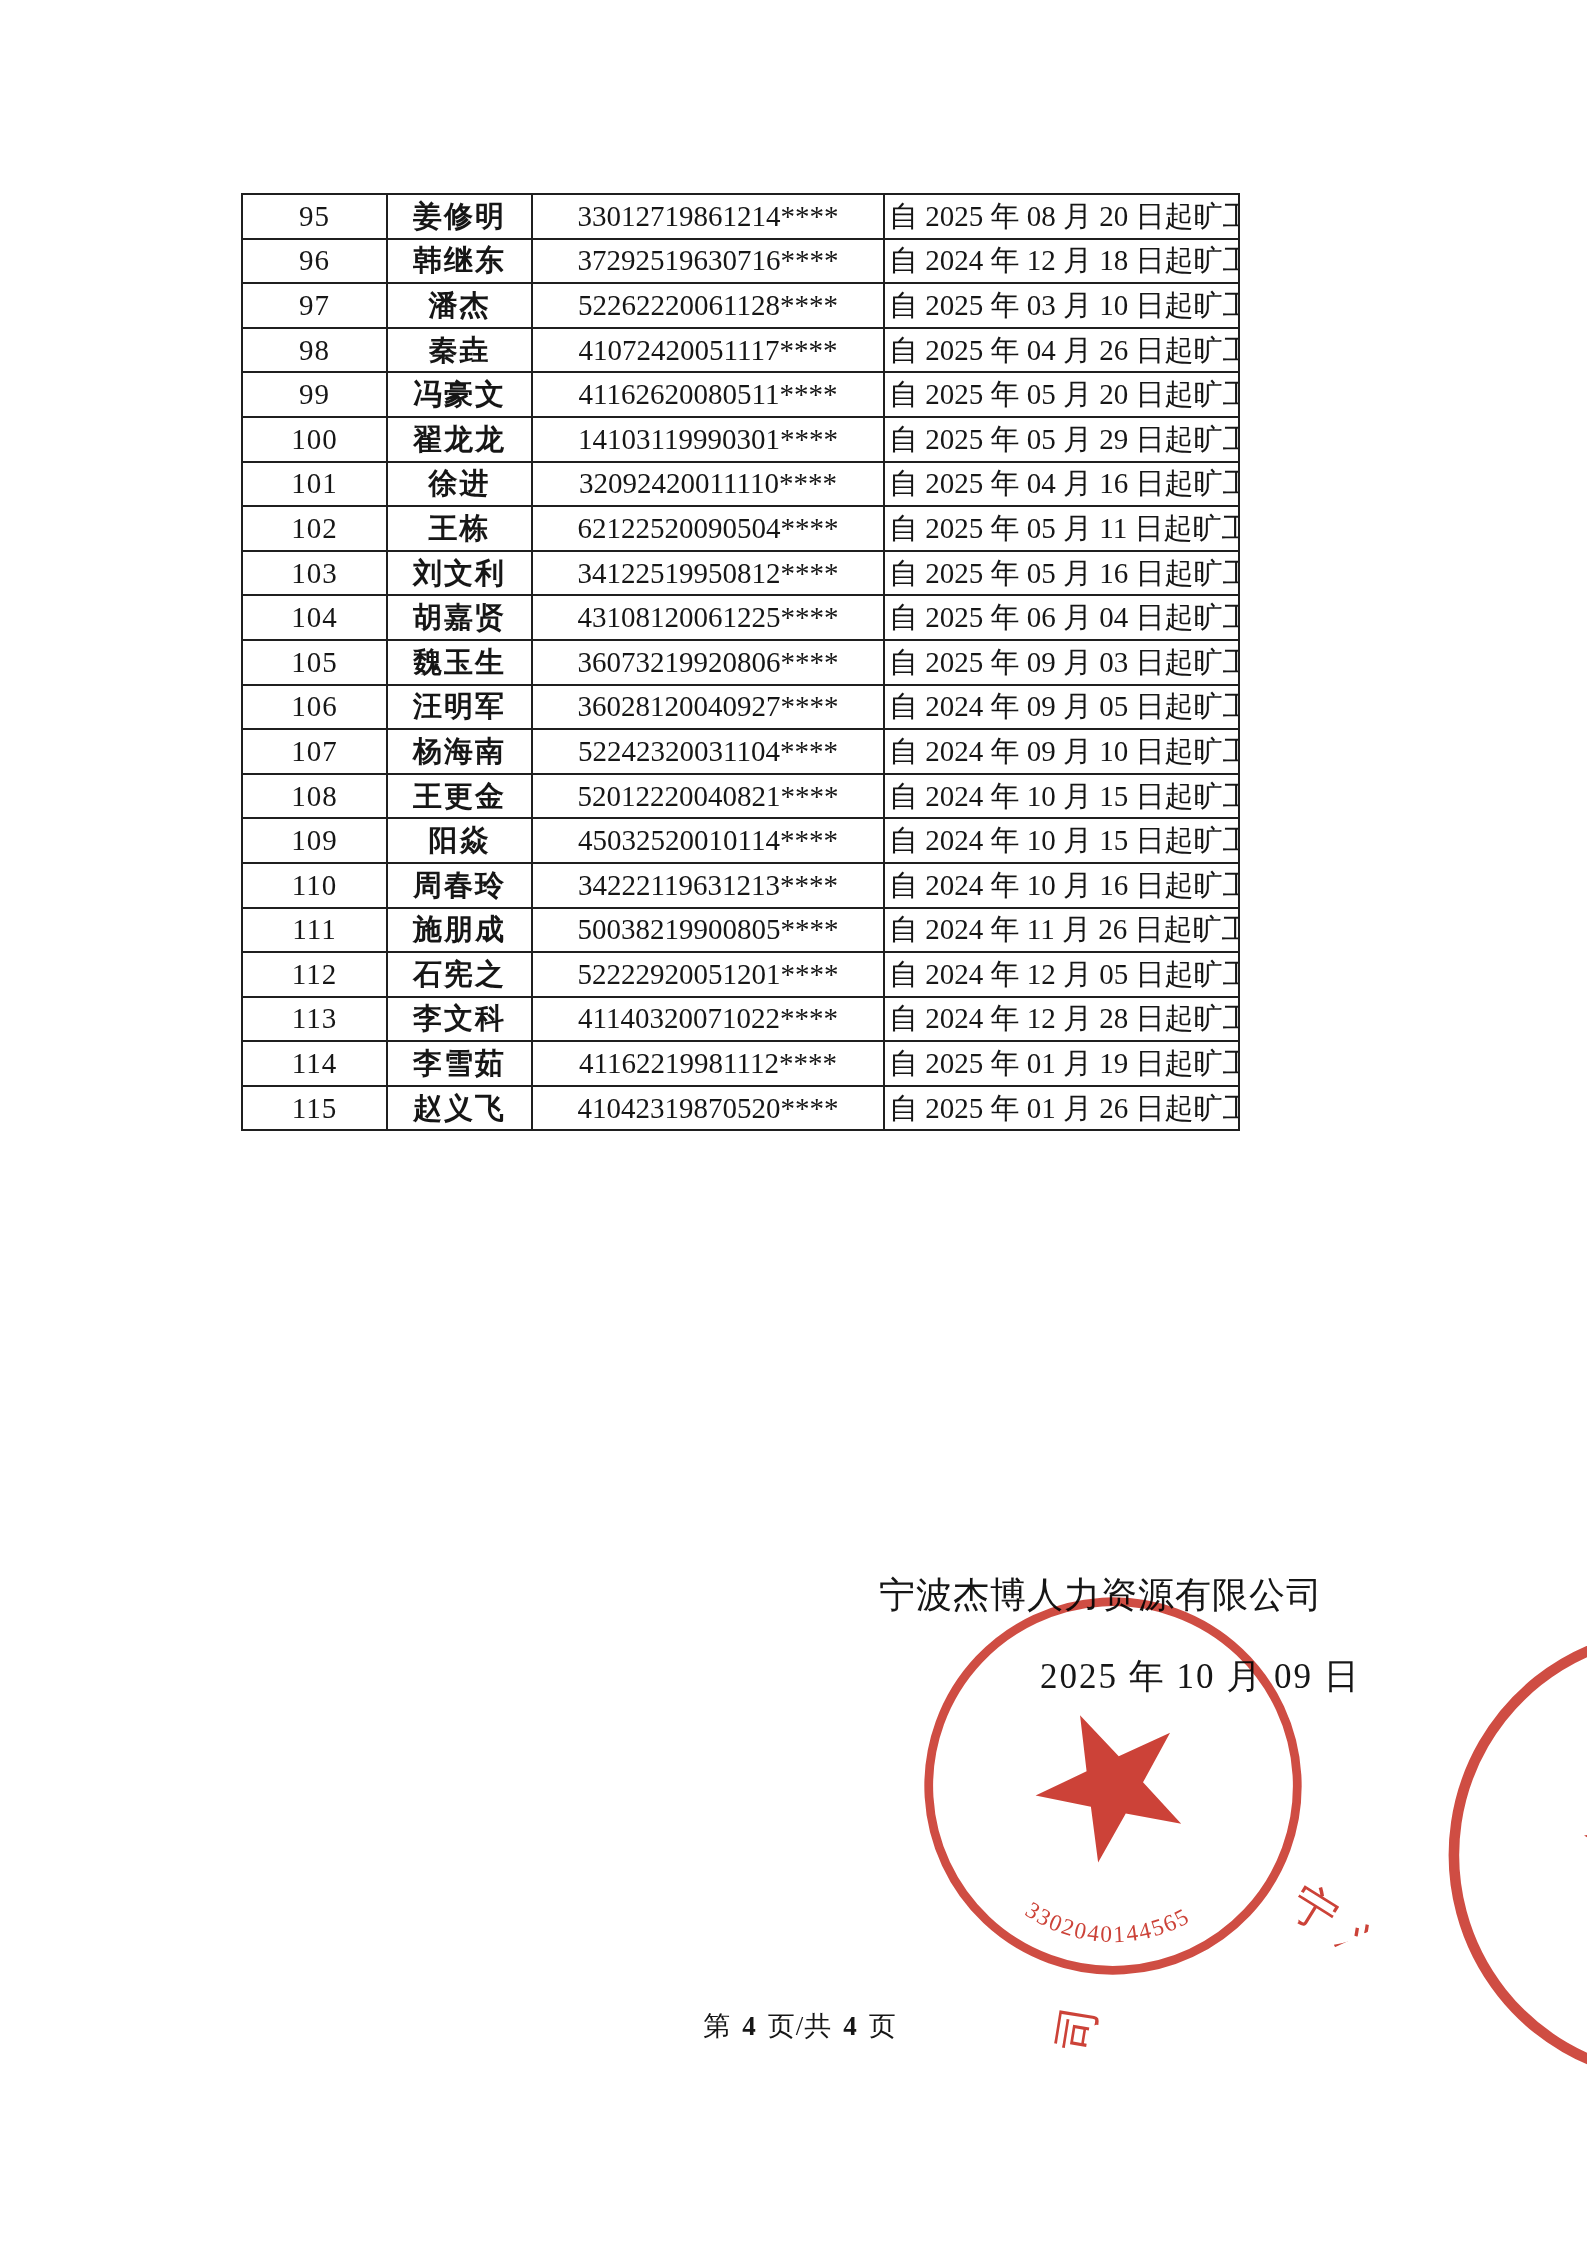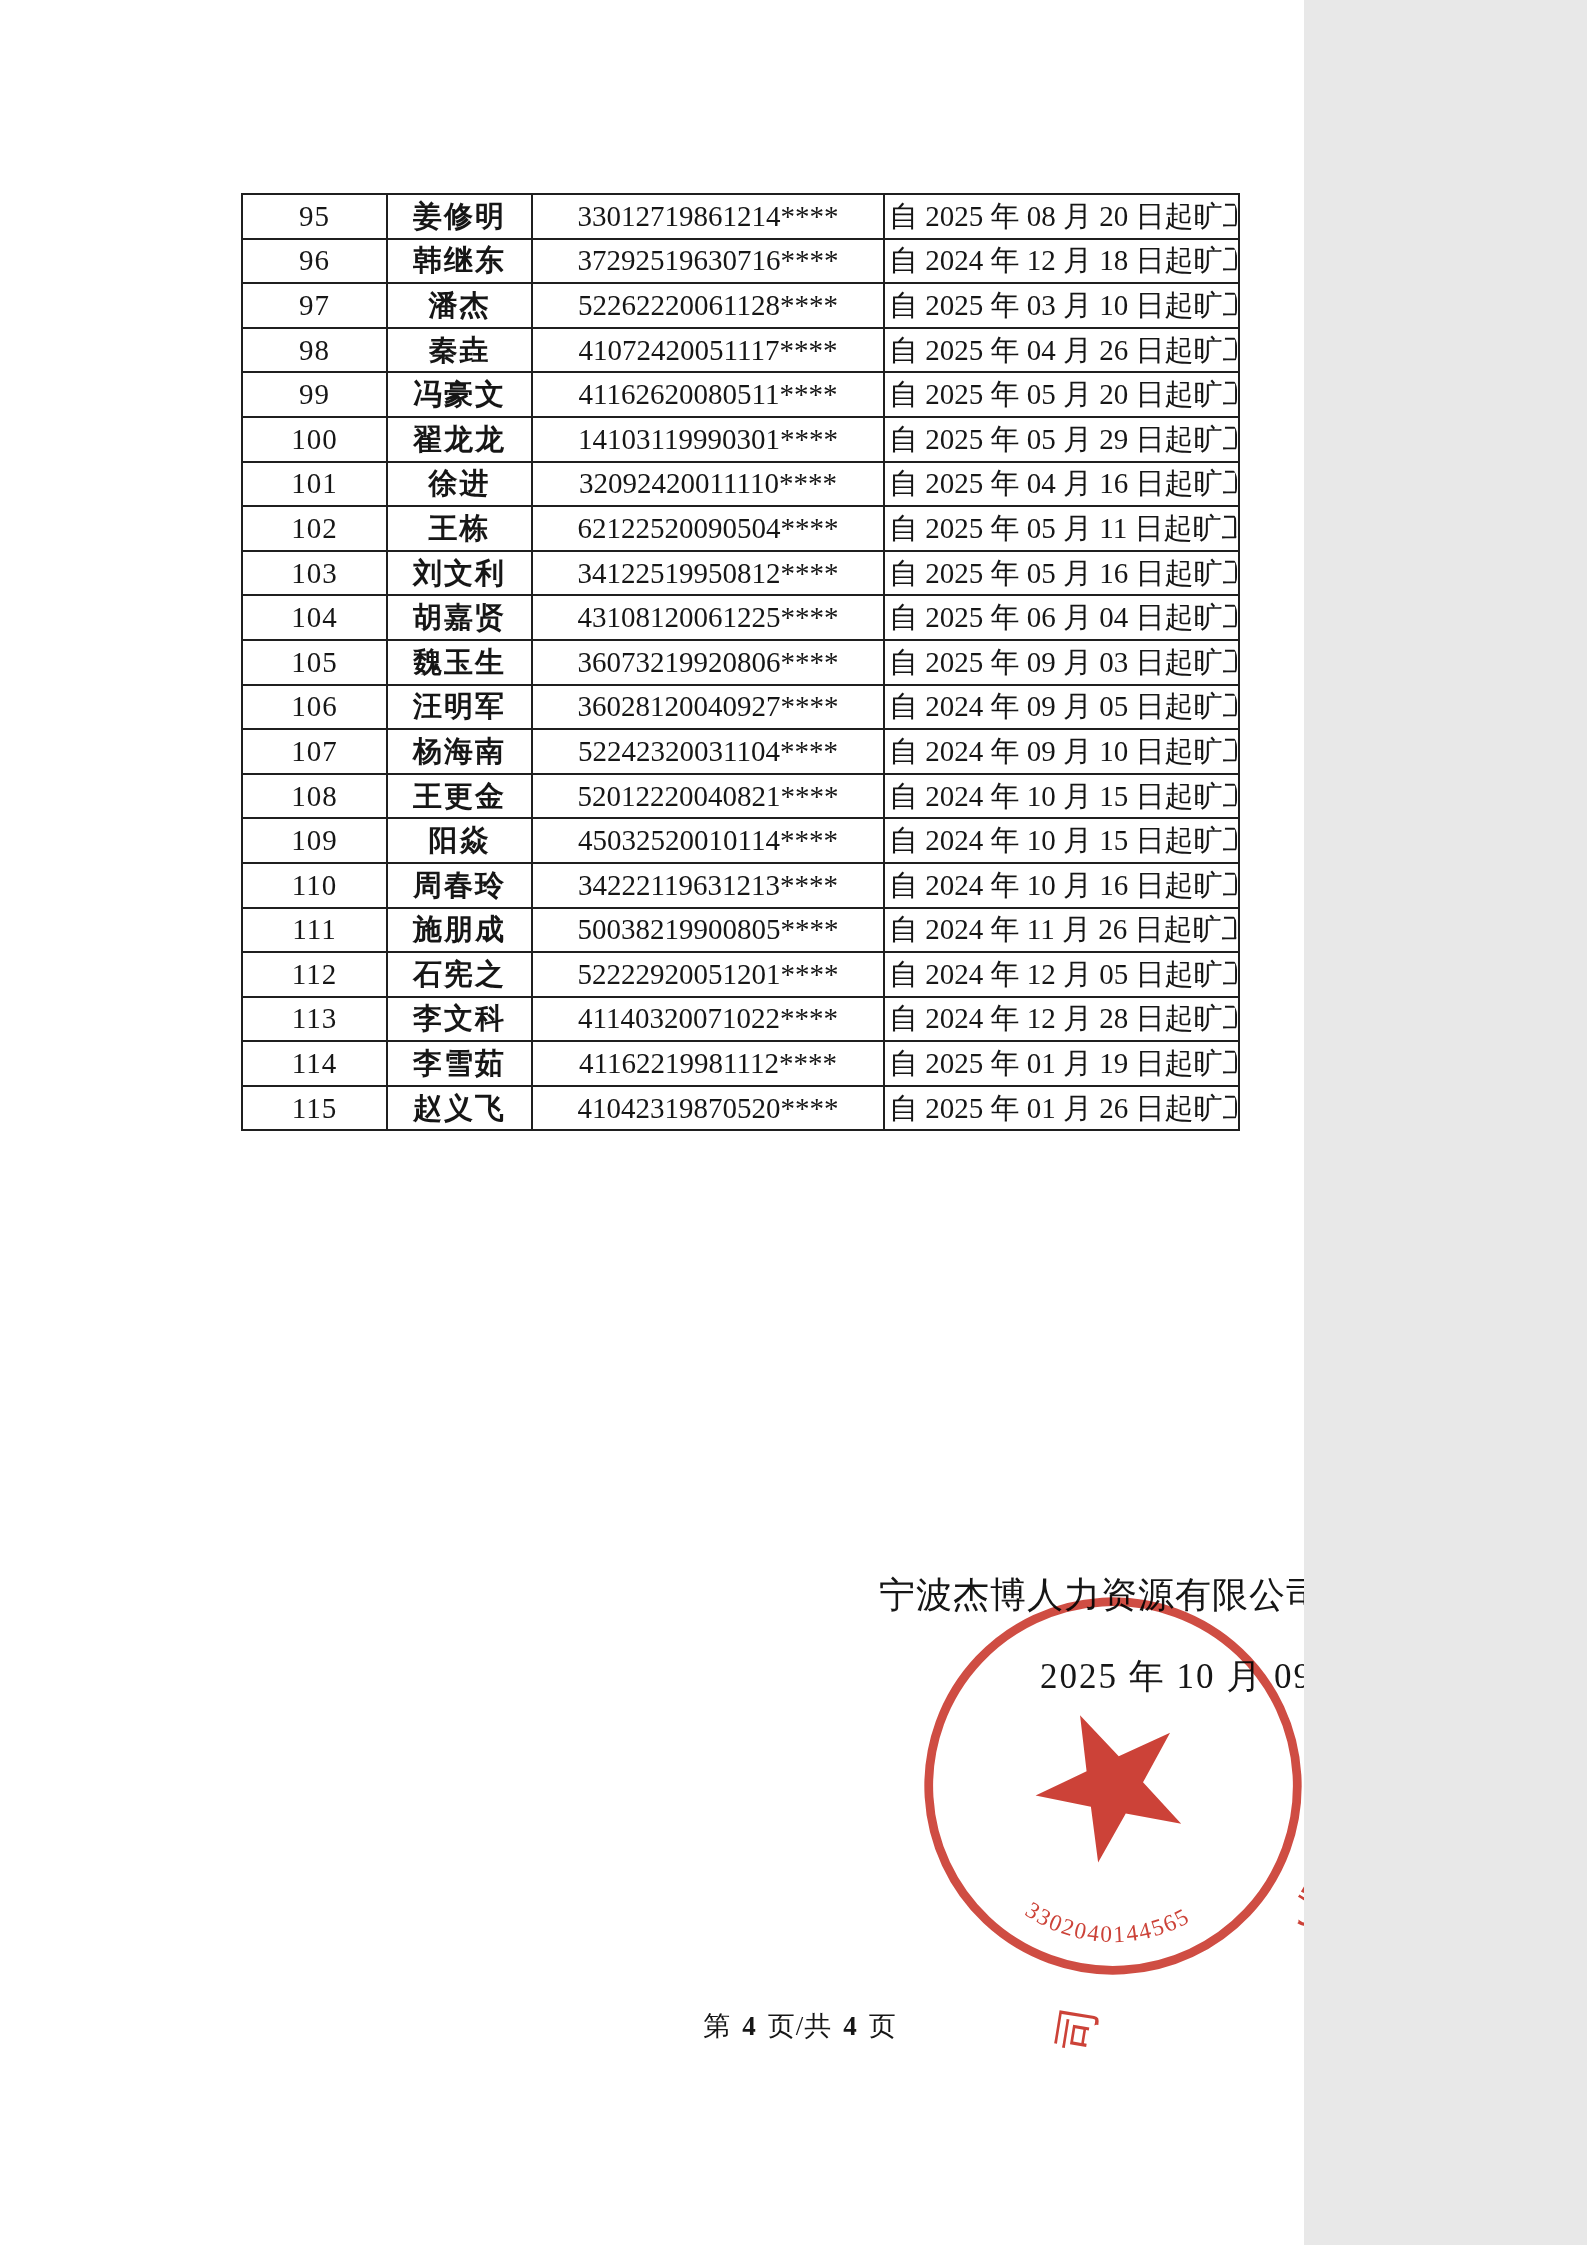--- a/index.html
+++ b/index.html
@@ -1,18 +1,18 @@
 <!DOCTYPE html>
 <html><head>
 <meta charset="utf-8">
 <style>
   html,body{margin:0;padding:0;background:#e8e8e8;}
   .page{
     position:relative;
-    width:1304px;height:2245px;
+    width:1587px;height:2245px;
     background:#ffffff;
     overflow:hidden;
     font-family:"Liberation Serif","DejaVu Serif",serif;
     color:#161616;
   }
   
   table.roster{
     position:absolute;left:241px;top:193px;
     width:997px;
     border-collapse:collapse;
@@ -25,21 +25,21 @@
     text-align:center;
     vertical-align:middle;
     font-size:29px;
     line-height:1;
     white-space:nowrap;
     overflow:hidden;
   }
   td.c0{letter-spacing:1px;}
   td.c1{letter-spacing:2px;font-weight:bold;}
   td.c2{font-size:30px;}
-  td.c3{font-size:29px;border-radius:18px;}
+  td.c3{font-size:29px;}
   
   .company-line{
     position:absolute;left:879px;top:1571px;
     font-size:36px;letter-spacing:1px;white-space:nowrap;
   }
   .date-line{
     position:absolute;left:1040px;top:1653px;
     font-size:35px;letter-spacing:2px;white-space:nowrap;
   }
   

